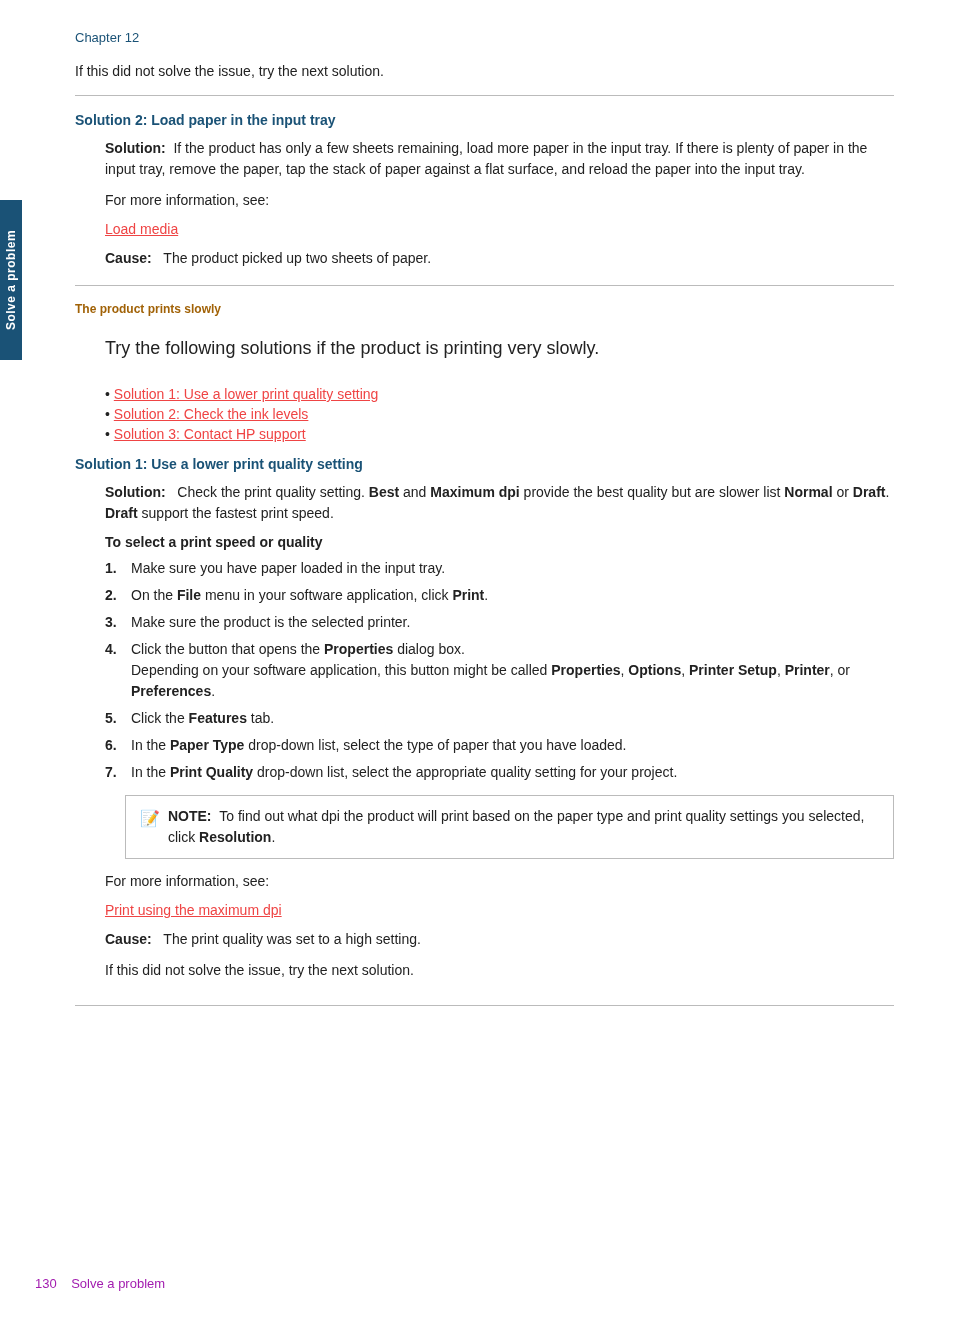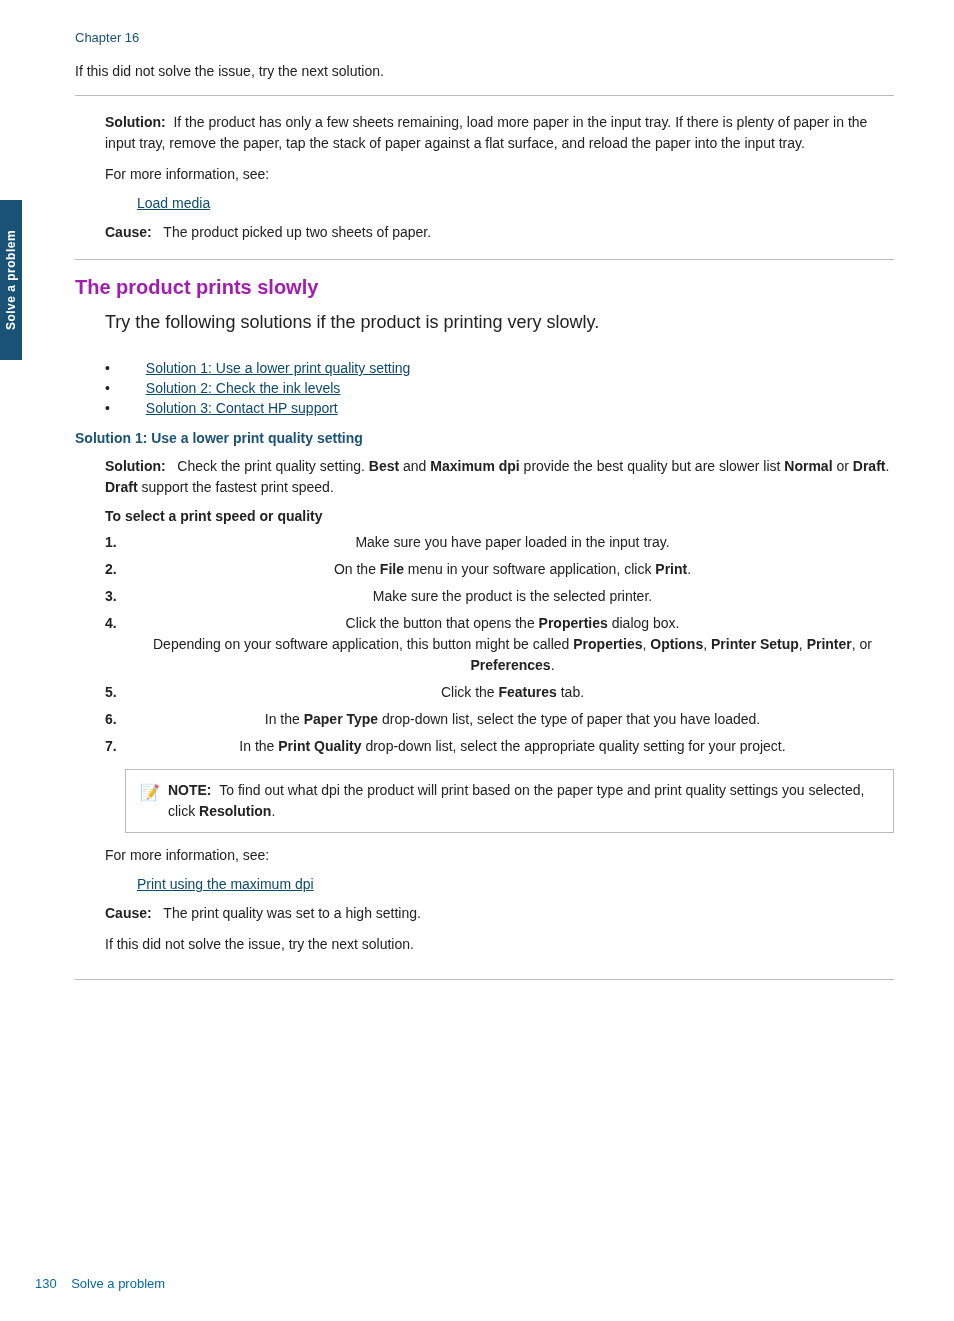--- a/index.html
+++ b/index.html
@@ -86,33 +86,32 @@
       font-size: 14px;
       line-height: 1.5;
     }
 
     .solution-block .label {
       font-weight: bold;
     }
 
     
     a, .link-text {
-      color: #0c4a6e;
+      color: #ef4444;
       text-decoration: underline;
       cursor: pointer;
-      margin-left: 32px;
     }
 
     
     .major-heading {
-      color: #a21caf;
-      font-size: 20px;
+      color: #a16207;
+      font-size: 12px;
       font-weight: bold;
       margin-top: 8px;
-      margin-bottom: 13px;
+      margin-bottom: 22px;
     }
 
     
     .bullet-list {
       list-style: none;
       margin-left: 30px;
       margin-bottom: 14px;
     }
 
     .bullet-list li {
@@ -140,21 +139,20 @@
       line-height: 1.5;
     }
 
     .numbered-list li .num {
       font-weight: bold;
       min-width: 18px;
     }
 
     .numbered-list li .content {
       flex: 1;
-      text-align: center;
     }
 
     
     .sub-heading-bold {
       font-weight: bold;
       font-size: 14px;
       margin-bottom: 8px;
       margin-top: 6px;
     }
 
@@ -179,21 +177,21 @@
       color: #555;
       margin-top: 1px;
     }
 
     
     .page-footer {
       position: absolute;
       bottom: 30px;
       left: 35px;
       font-size: 13px;
-      color: #0369a1;
+      color: #a21caf;
       text-align: center;
     }
 
     .indent-block {
       margin-left: 30px;
     }
 
     .sub-para {
       margin-left: 30px;
       margin-bottom: 8px;
@@ -205,26 +203,27 @@
 <body>
 
 <div class="page-wrapper">
 
   <div class="sidebar-tab">
     <span class="sidebar-tab-text">Solve a problem</span>
   </div>
 
   <div class="main-content">
 
-    <div class="chapter-label">Chapter 16</div>
+    <div class="chapter-label">Chapter 12</div>
 
     <p class="intro-para">If this did not solve the issue, try the next solution.</p>
 
     <hr>
 
+    <div class="section-heading">Solution 2: Load paper in the input tray</div>
 
     <div class="solution-block">
       <p>
         <span class="label">Solution:</span>&nbsp;&nbsp;<span>If the product has only a few sheets remaining, load more paper in the input tray. If there is plenty of paper in the input tray, remove the paper, tap the stack of paper against a flat surface, and reload the paper into the input tray.</span>
       </p>
     </div>
 
     <p class="sub-para">For more information, see:</p>
 
     <p class="sub-para">

